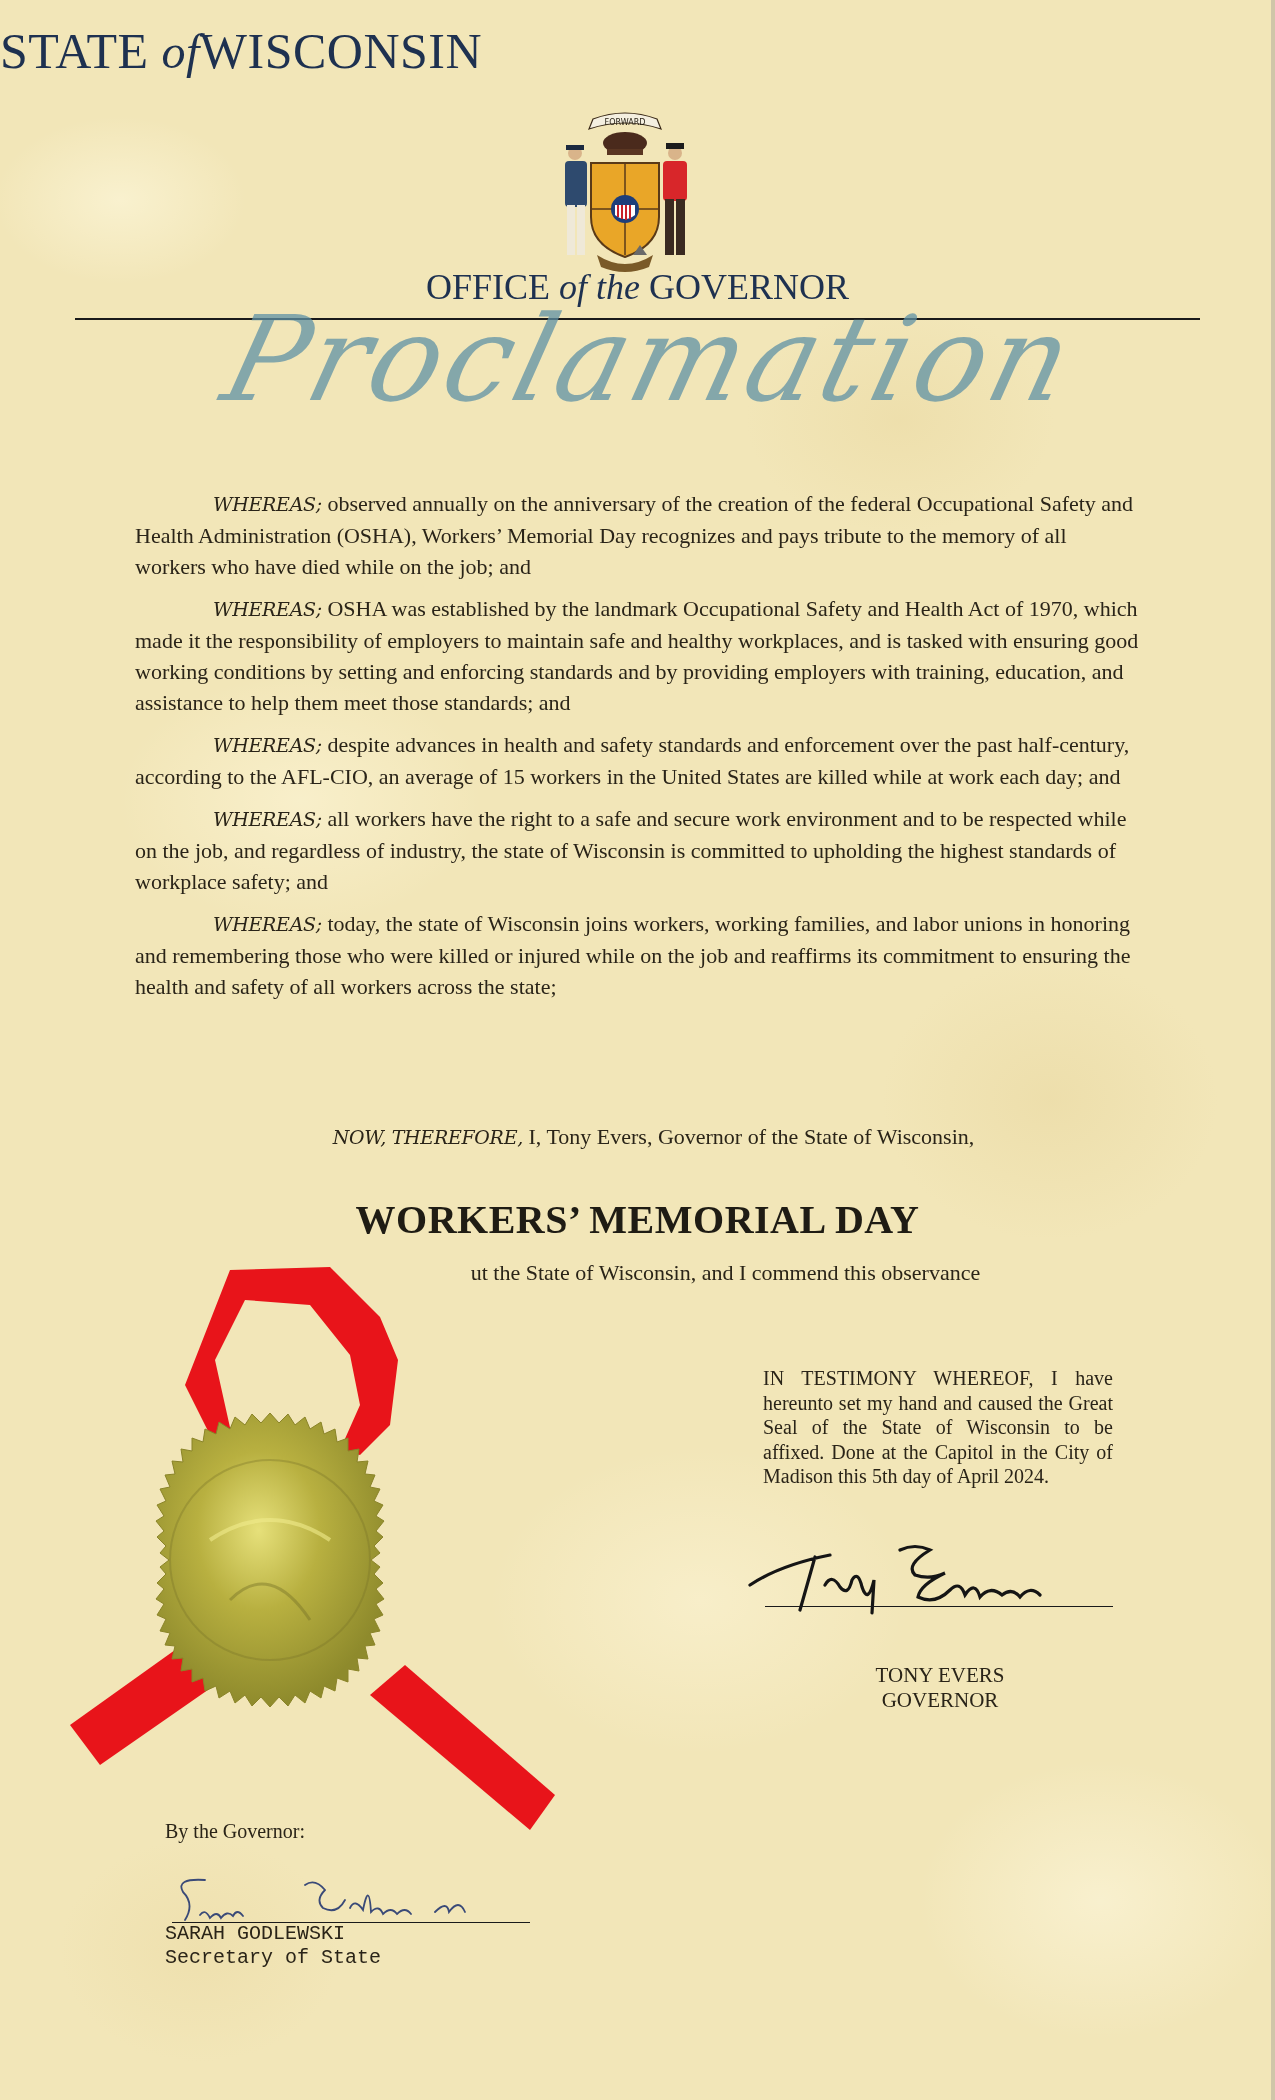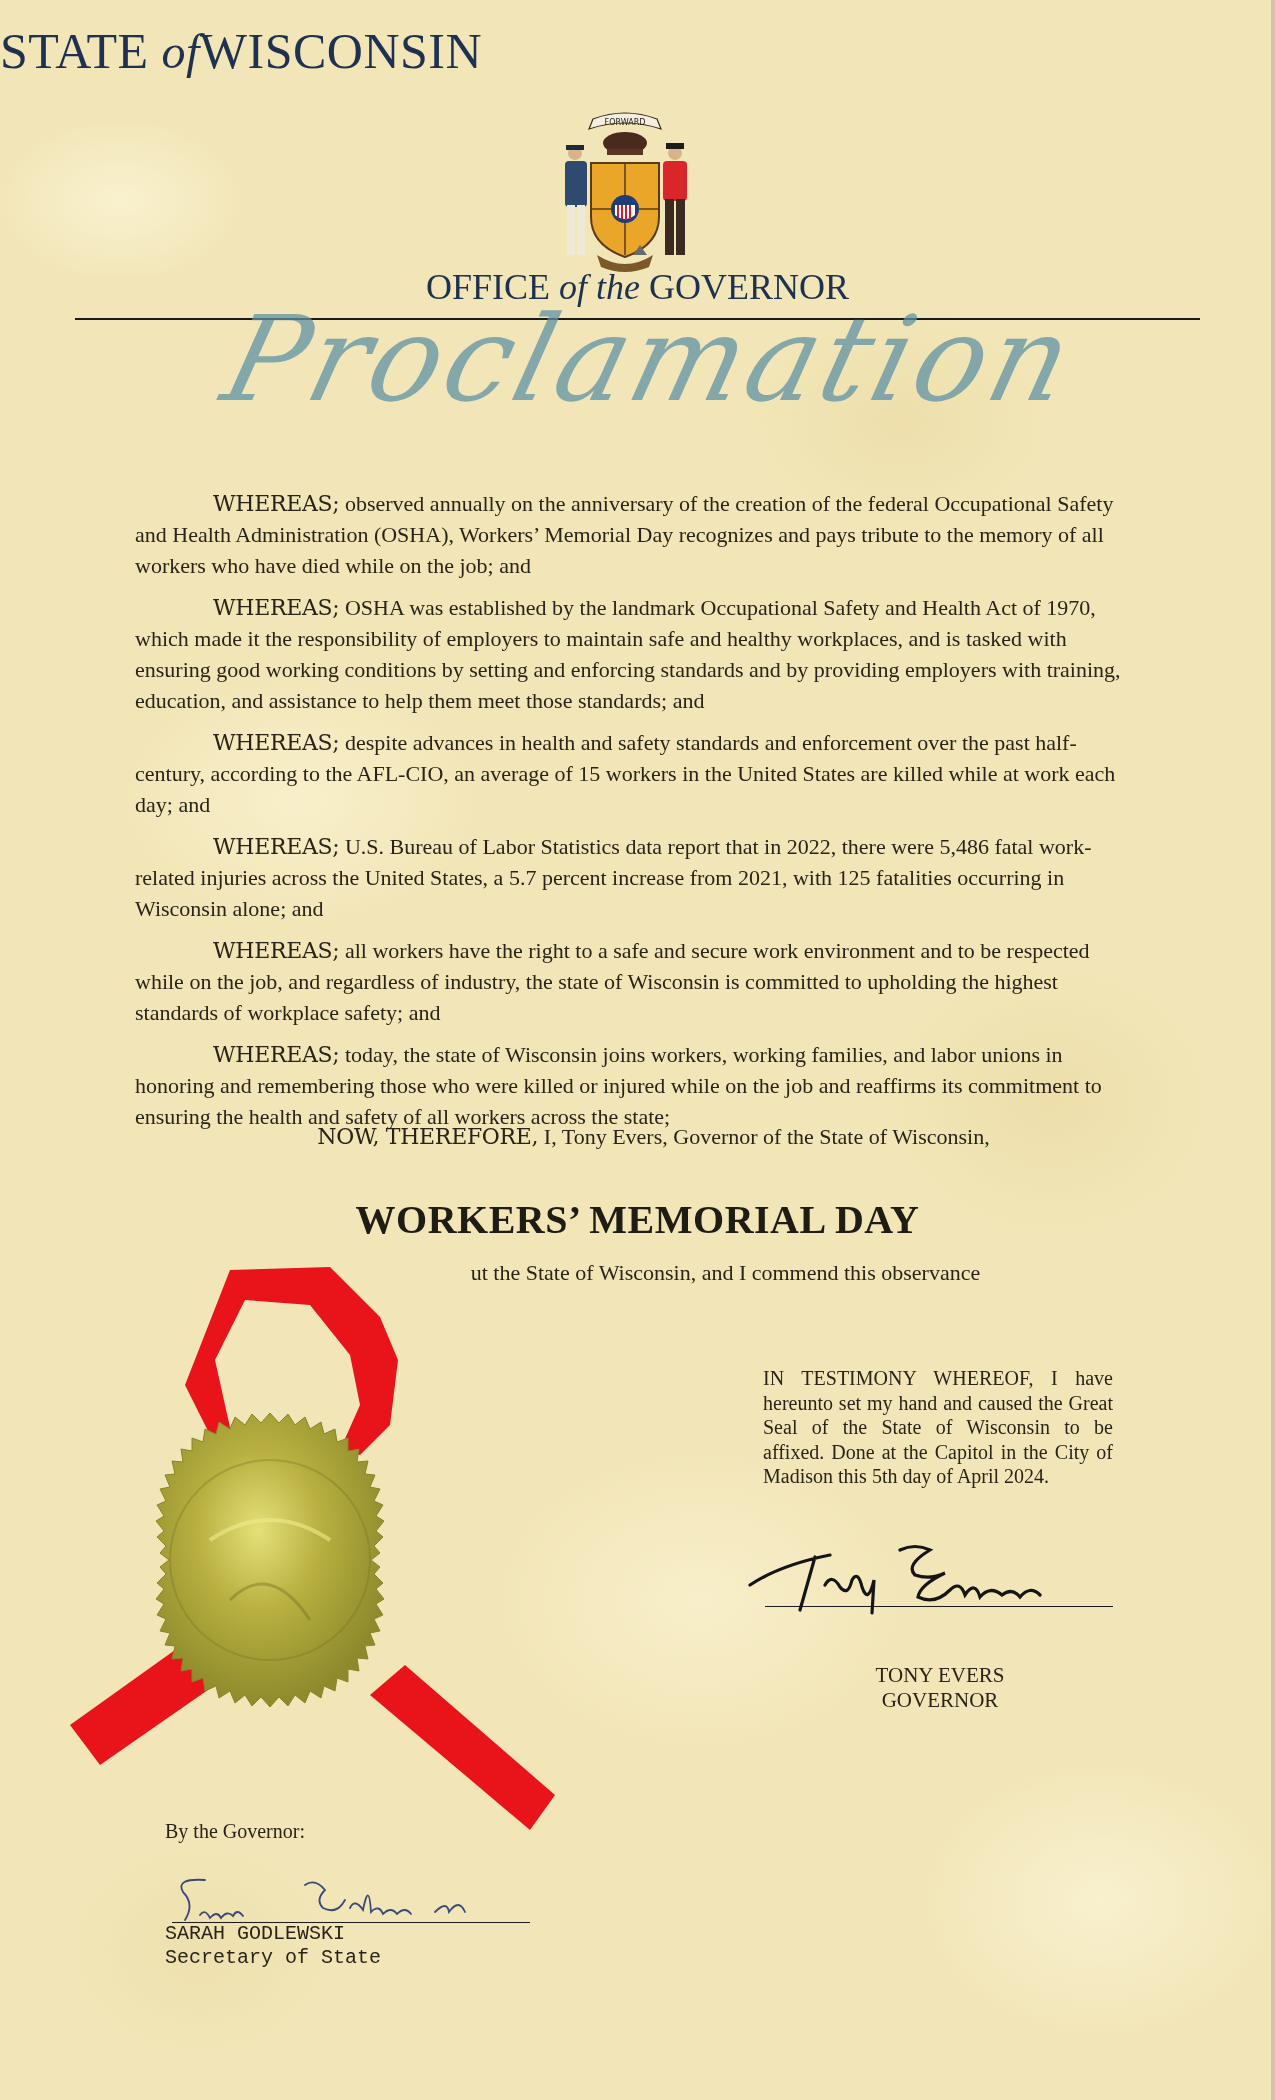--- a/index.html
+++ b/index.html
@@ -40,21 +40,21 @@
       font-family: "DejaVu Serif", serif; font-style: italic; font-size: 118px;
       color: rgba(95,145,165,0.75); letter-spacing: 4px; transform: skewX(-14deg);
       white-space: nowrap;
     }
 
     .body-text {
       position: absolute; left: 135px; top: 488px; width: 1005px;
       font-size: 22px; line-height: 31px; text-align: left;
     }
     .para { margin: 0 0 11px 0; text-indent: 78px; }
-    .whereas { font-family: "DejaVu Serif", serif; font-size: 22px; letter-spacing: -0.3px; margin-top: 9px; }
+    .whereas { font-style: italic; font-family: "DejaVu Serif", serif; font-size: 19px; letter-spacing: -0.3px; margin-top: 9px; }
 
     .now-therefore {
       position: absolute; top: 1122px; left: 16px; width: 1275px; text-align: center;
       font-size: 22px; line-height: 30px;
     }
     .proclaim-title {
       position: absolute; top: 1196px; left: 0; width: 1275px; text-align: center;
       font-size: 40px; font-weight: bold; color: #1f1c14; letter-spacing: 0.5px;
     }
     .commend {
@@ -129,21 +129,20 @@
 </div>
 
 <div class="rule"></div>
 
 <div class="proclamation-script">Proclamation</div>
 
 <div class="body-text">
   <p class="para"><span class="whereas">WHEREAS;</span><span> observed annually on the anniversary of the creation of the federal Occupational Safety and Health Administration (OSHA), Workers’ Memorial Day recognizes and pays tribute to the memory of all workers who have died while on the job; and</span></p>
   <p class="para"><span class="whereas">WHEREAS;</span><span> OSHA was established by the landmark Occupational Safety and Health Act of 1970, which made it the responsibility of employers to maintain safe and healthy workplaces, and is tasked with ensuring good working conditions by setting and enforcing standards and by providing employers with training, education, and assistance to help them meet those standards; and</span></p>
   <p class="para"><span class="whereas">WHEREAS;</span><span> despite advances in health and safety standards and enforcement over the past half-century, according to the AFL-CIO, an average of 15 workers in the United States are killed while at work each day; and</span></p>
-  <p class="para"><span class="whereas">WHEREAS;</span><span> U.S. Bureau of Labor Statistics data report that in 2022, there were 5,486 fatal work-related injuries across the United States, a 5.7 percent increase from 2021, with 125 fatalities occurring in Wisconsin alone; and</span></p>
   <p class="para"><span class="whereas">WHEREAS;</span><span> all workers have the right to a safe and secure work environment and to be respected while on the job, and regardless of industry, the state of Wisconsin is committed to upholding the highest standards of workplace safety; and</span></p>
   <p class="para"><span class="whereas">WHEREAS;</span><span> today, the state of Wisconsin joins workers, working families, and labor unions in honoring and remembering those who were killed or injured while on the job and reaffirms its commitment to ensuring the health and safety of all workers across the state;</span></p>
 </div>
 
 <div class="now-therefore">
   <div><span class="whereas">NOW, THEREFORE,</span><span> I, Tony Evers, Governor of the State of Wisconsin,</span></div>
 </div>
 
 <div class="proclaim-title">WORKERS’ MEMORIAL DAY</div>
 

